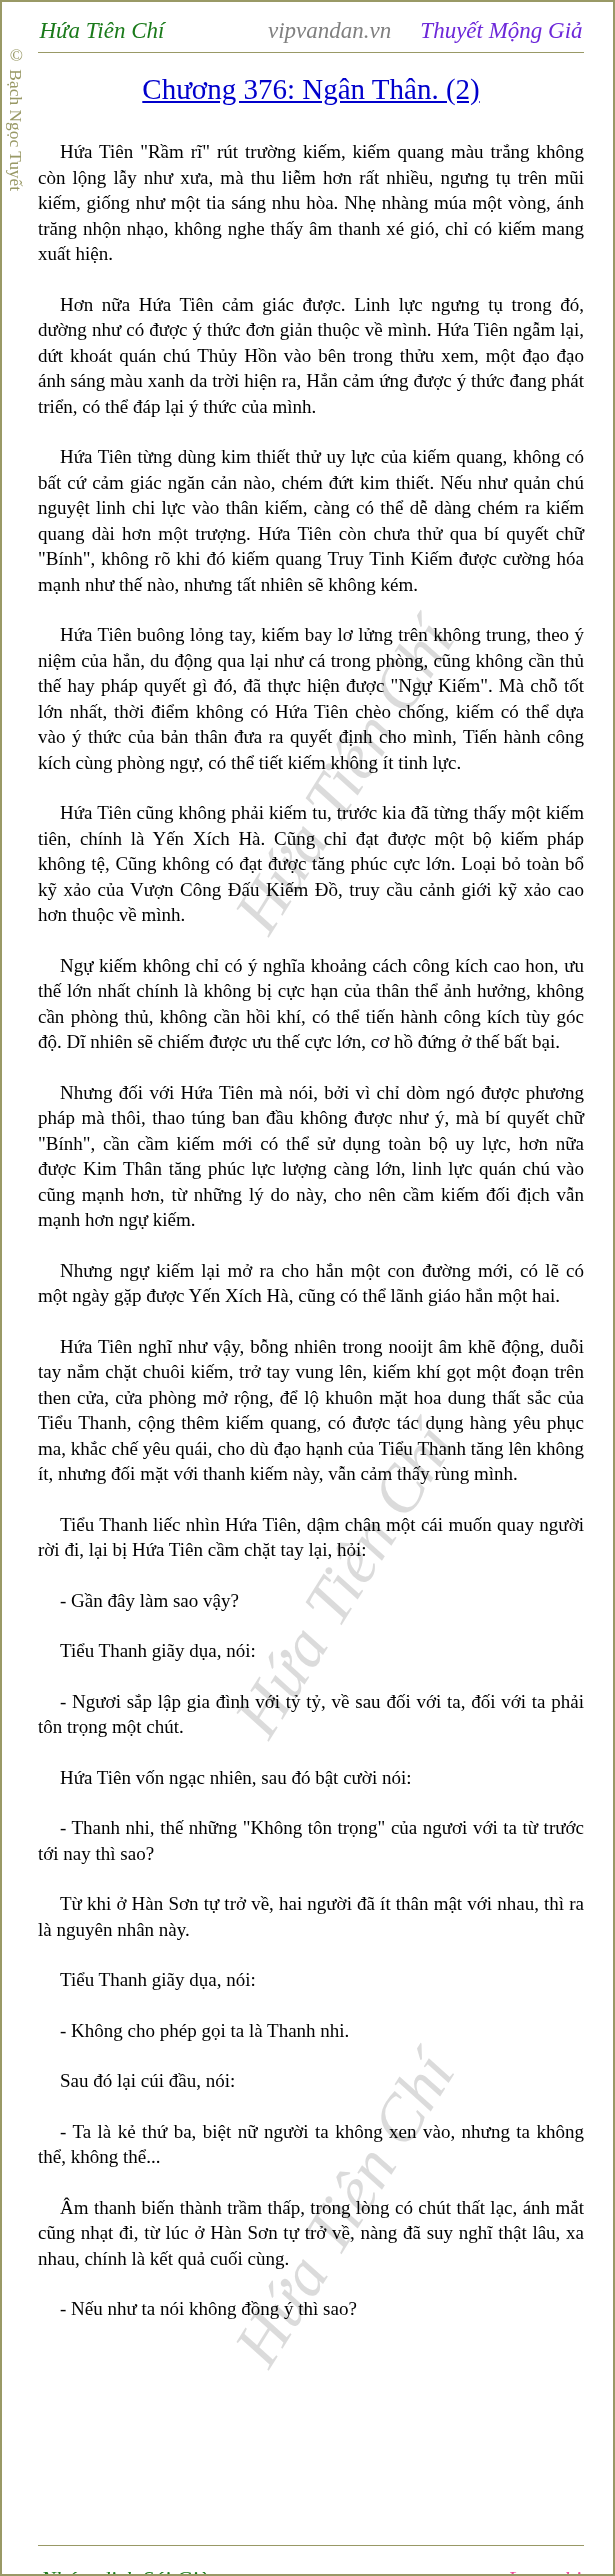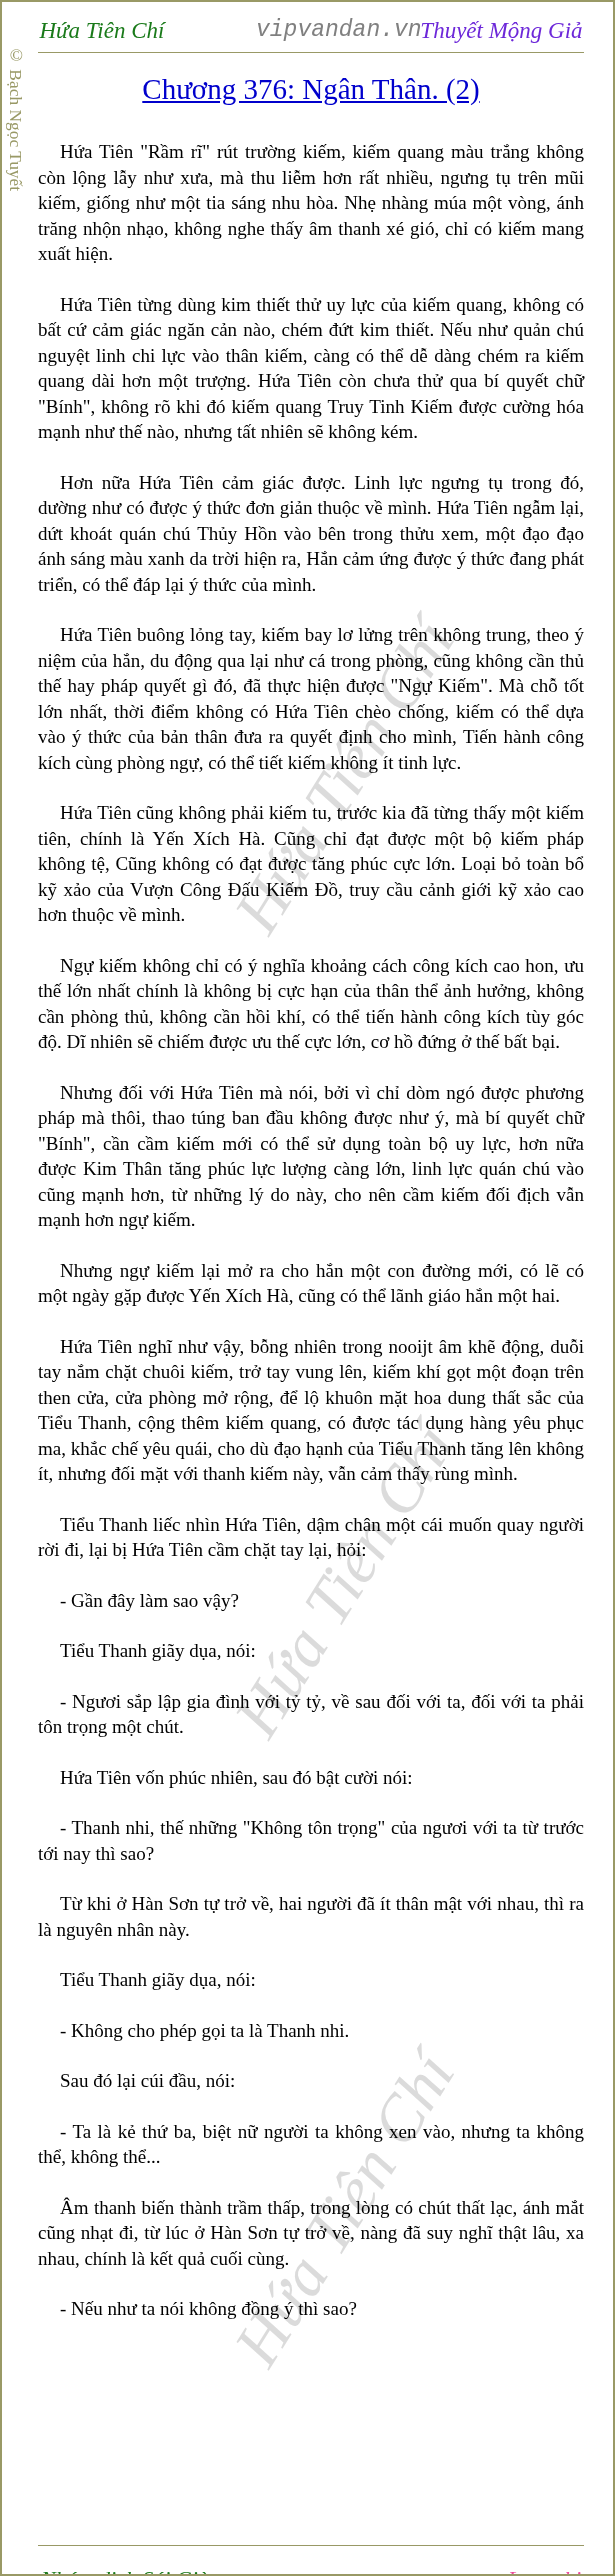--- a/index.html
+++ b/index.html
@@ -42,21 +42,21 @@
   }
   .header .left, .header .center, .header .right {
     position: absolute;
     top: 7.2px;
     font-style: italic;
     font-size: 23px;
     line-height: 29px;
     white-space: nowrap;
   }
   .header .left { left: 1.4px; color: #1a7a1a; }
-  .header .center { left: 218px; color: #808080; font-family: Liberation Mono, monospace; }
+  .header .center { left: 230px; color: #808080; }
   .header .right { right: 1.4px; color: #6d28d9; }
   .chapter-title {
     position: absolute;
     left: 36px;
     top: 56px;
     width: 546px;
     text-align: center;
     color: #0000cc;
     font-size: 29px;
     line-height: 62px;
@@ -119,33 +119,33 @@
   </div>
 
   <div class="chapter-title">Chương 376: Ngân Thân. (2)</div>
 
   <div class="watermark" style="left:217px; top:904px;">Hứa Tiên Chí</div>
   <div class="watermark" style="left:217px; top:1708px;">Hứa Tiên Chí</div>
   <div class="watermark" style="left:217px; top:2337px;">Hứa Tiên Chí</div>
 
   <div class="content">
     <p>Hứa Tiên "Rầm rĩ" rút trường kiếm, kiếm quang màu trắng không còn lộng lẫy như xưa, mà thu liễm hơn rất nhiều, ngưng tụ trên mũi kiếm, giống như một tia sáng nhu hòa. Nhẹ nhàng múa một vòng, ánh trăng nhộn nhạo, không nghe thấy âm thanh xé gió, chỉ có kiếm mang xuất hiện.</p>
+    <p>Hơn nữa Hứa Tiên cảm giác được. Linh lực ngưng tụ trong đó, dường như có được ý thức đơn giản thuộc về mình. Hứa Tiên ngẫm lại, dứt khoát quán chú Thủy Hồn vào bên trong thửu xem, một đạo đạo ánh sáng màu xanh da trời hiện ra, Hắn cảm ứng được ý thức đang phát triển, có thể đáp lại  ý thức của mình.</p>
     <p>Hứa Tiên từng dùng kim thiết thử uy lực của kiếm quang, không có bất cứ cảm giác ngăn cản nào, chém đứt kim thiết. Nếu như quản chú nguyệt linh chi lực vào thân kiếm,  càng có thể dễ dàng chém ra kiếm quang dài hơn một trượng.  Hứa Tiên còn chưa thử qua bí quyết chữ "Bính", không rõ khi đó kiếm quang Truy Tinh Kiếm được cường hóa mạnh như thế nào, nhưng tất nhiên sẽ không kém.</p>
-    <p>Hơn nữa Hứa Tiên cảm giác được. Linh lực ngưng tụ trong đó, dường như có được ý thức đơn giản thuộc về mình. Hứa Tiên ngẫm lại, dứt khoát quán chú Thủy Hồn vào bên trong thửu xem, một đạo đạo ánh sáng màu xanh da trời hiện ra, Hắn cảm ứng được ý thức đang phát triển, có thể đáp lại  ý thức của mình.</p>
     <p>Hứa Tiên buông lỏng tay, kiếm bay lơ lửng trên không trung,  theo ý niệm của hắn, du động qua lại như cá trong phòng,  cũng không cần thủ thế hay pháp quyết gì đó, đã thực hiện được "Ngự Kiếm". Mà chỗ tốt lớn nhất, thời điểm không có Hứa Tiên chèo chống, kiếm có thể dựa vào ý thức của bản thân đưa ra quyết định cho mình, Tiến hành  công kích cùng phòng ngự, có thể tiết kiếm không ít tinh lực.</p>
     <p>Hứa Tiên cũng không phải kiếm tu, trước kia đã từng thấy một kiếm tiên, chính là Yến Xích Hà. Cũng chỉ đạt được một bộ kiếm pháp không tệ, Cũng không có đạt được tăng phúc cực lớn. Loại bỏ toàn bổ kỹ xảo của Vượn Công Đấu Kiếm Đồ,  truy cầu cảnh giới kỹ xảo cao hơn thuộc về mình.</p>
     <p>Ngự kiếm không chỉ có ý nghĩa khoảng cách công kích cao hon, ưu thế lớn nhất chính là không bị cực hạn của thân thể ảnh hưởng, không cần phòng thủ, không cần hồi khí, có thể tiến hành công kích tùy góc độ. Dĩ nhiên sẽ chiếm được ưu thế cực lớn, cơ hồ đứng ở thế bất bại.</p>
     <p>Nhưng đối với Hứa Tiên mà nói, bởi vì chỉ dòm ngó được phương pháp mà thôi, thao túng ban đầu không được như ý, mà bí quyết chữ "Bính", cần cầm kiếm mới có thể sử dụng toàn bộ uy lực, hơn nữa được Kim Thân tăng phúc lực lượng càng lớn, linh lực quán chú vào cũng mạnh hơn, từ những lý do này, cho nên cầm kiếm đối địch vẫn mạnh hơn ngự kiếm.</p>
     <p>Nhưng ngự kiếm lại mở ra cho hắn một con đường mới, có lẽ có một ngày gặp được Yến Xích Hà, cũng có thể lãnh giáo hắn một hai.</p>
     <p>Hứa Tiên nghĩ như vậy, bỗng nhiên trong nooijt âm khẽ động, duỗi tay nắm chặt chuôi kiếm, trở tay vung lên, kiếm khí gọt một đoạn trên then cửa, cửa phòng mở rộng, để lộ khuôn mặt hoa dung thất sắc của Tiểu Thanh, cộng thêm kiếm quang, có được tác dụng hàng yêu phục ma, khắc chế yêu quái, cho dù đạo hạnh của Tiểu Thanh tăng lên không ít, nhưng đối mặt với thanh kiếm này, vẫn cảm thấy rùng mình.</p>
     <p>Tiểu Thanh liếc nhìn Hứa Tiên, dậm chân một cái muốn quay người rời đi, lại bị Hứa Tiên cầm chặt tay lại, hỏi:</p>
     <p>- Gần đây làm sao vậy?</p>
     <p>Tiểu Thanh giãy dụa, nói:</p>
     <p>- Ngươi sắp lập gia đình với tỷ tỷ, về sau đối với ta, đối với ta phải tôn trọng một chút.</p>
-    <p>Hứa Tiên vốn phúc nhiên, sau đó bật cười nói:</p>
+    <p>Hứa Tiên vốn ngạc nhiên, sau đó bật cười nói:</p>
     <p>- Thanh nhi, thế những "Không tôn trọng" của ngươi với ta từ trước tới nay thì sao?</p>
     <p>Từ khi ở Hàn Sơn tự trở về, hai người đã ít thân mật với nhau, thì ra là nguyên nhân này.</p>
     <p>Tiểu Thanh giãy dụa, nói:</p>
     <p>- Không cho phép gọi ta là Thanh nhi.</p>
     <p>Sau đó lại cúi đầu, nói:</p>
     <p>- Ta là kẻ thứ ba, biệt nữ người ta không xen vào, nhưng ta không thể, không thể...</p>
     <p>Âm thanh biến thành trầm thấp, trong lòng có chút thất lạc, ánh mắt cũng nhạt đi, từ lúc ở Hàn Sơn tự trở về, nàng đã suy nghĩ thật lâu, xa nhau, chính là kết quả cuối cùng.</p>
     <p>- Nếu như ta nói không đồng ý thì sao?</p>
   </div>
 

